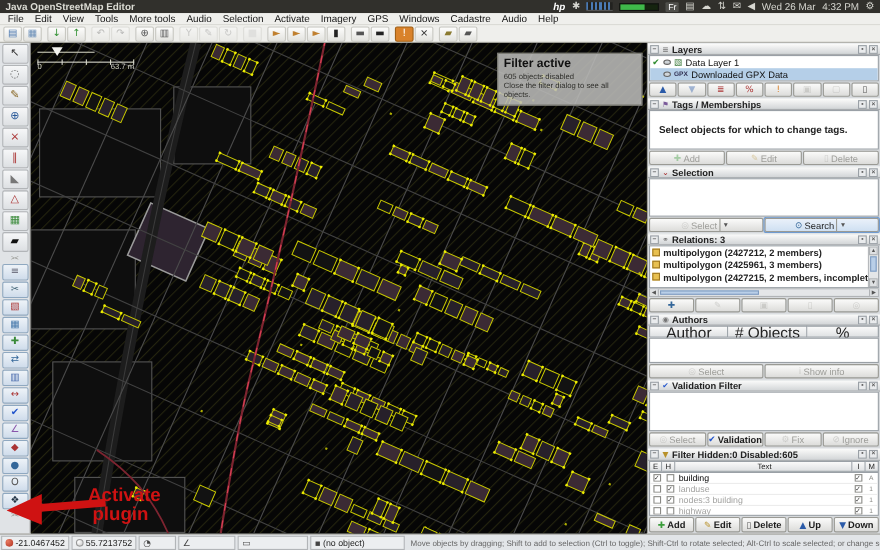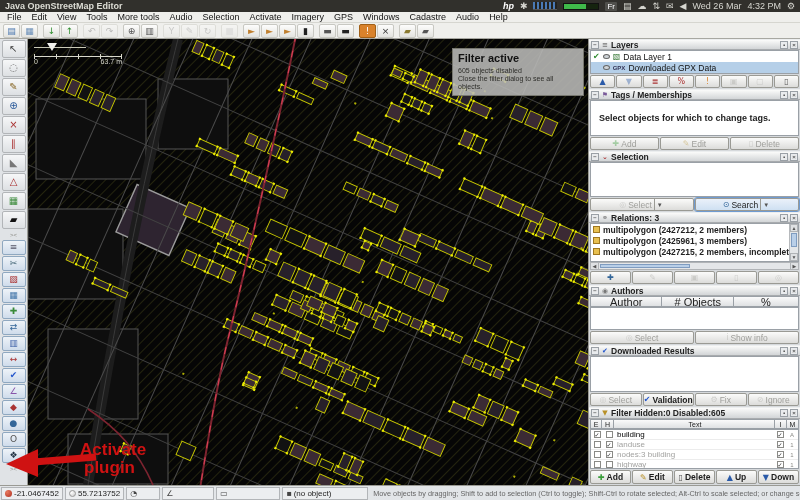--- a/index.html
+++ b/index.html
@@ -81,21 +81,21 @@
   .vscroll { position:absolute; right:0; top:0; bottom:0; width:9px; background:#e4e6e8; border-left:1px solid #b6b9bc; display:flex; flex-direction:column; }
   .vscroll .ar { height:8px; font-size:5px; text-align:center; color:#555; border:1px solid #b0b3b6; background:#dfe1e3; line-height:7px; }
   .vscroll .th { flex:0 0 14px; margin:1px; background:#b9cfe8; border:1px solid #7f9cc0; }
   .hscroll { height:8px; margin:0 1px; background:#e4e6e8; border:1px solid #b0b3b6; display:flex; align-items:stretch; flex:0 0 auto; }
   .hscroll .ar { width:8px; font-size:5px; color:#555; text-align:center; line-height:7px; background:#dfe1e3; border-right:1px solid #b0b3b6; }
   .hscroll .ar.r { border-left:1px solid #b0b3b6; border-right:none; margin-left:auto; }
   .hscroll .th { width:90px; margin:1px; background:#b9cfe8; border:1px solid #7f9cc0; }
 
   
   .throw { display:flex; height:11px; flex:0 0 auto; margin:0 1px; }
-  .thcell { border:1px solid #9aa0a6; border-left:none; background:linear-gradient(#fafafa,#dfe1e3); font-size:11px; color:#222; display:flex; align-items:center; justify-content:center; }
+  .thcell { border:1px solid #9aa0a6; border-left:none; background:linear-gradient(#fafafa,#dfe1e3); font-size:14px; color:#222; display:flex; align-items:center; justify-content:center; }
   .thcell:first-child { border-left:1px solid #9aa0a6; }
 
   
   .fhead { display:flex; height:10px; margin:0 1px; font-size:7px; color:#222; flex:0 0 auto; }
   .fhc { border:1px solid #9aa0a6; border-left:none; background:linear-gradient(#fafafa,#dfe1e3); display:flex; align-items:center; justify-content:center; }
   .fhc:first-child { border-left:1px solid #9aa0a6; }
   .frow { height:10px; display:flex; align-items:center; font-size:8px; border-bottom:1px solid #ececec; }
   .fc { display:flex; align-items:center; justify-content:center; overflow:hidden; }
   .cb { width:7px; height:7px; border:1px solid #8a8a86; background:#fff; font-size:6px; line-height:6px; text-align:center; color:#222; font-family:"DejaVu Sans", sans-serif; }
   .w10 { width:12px; flex:0 0 auto; } .wfx { flex:1; justify-content:flex-start; padding-left:2px; }
@@ -1193,21 +1193,21 @@
               <span class="bico">i</span>
               <span>Show info</span>
             </div>
         </div>
       </div>
 
       <div class="panel" style="height:62px">
         <div class="phead">
           <span class="mini">−</span>
           <span class="picon" style="color:#2255cc">✔</span>
-          <span>Downloaded Results</span>
+          <span>Validation Filter</span>
           <span class="sp"></span>
           <span class="mini">▪</span>
           <span class="mini">×</span>
         </div>
         <div class="pbody"></div>
         <div class="btnrow">
           <div class="btn dis">
               <span class="bico">◎</span>
               <span>Select</span>
             </div>

